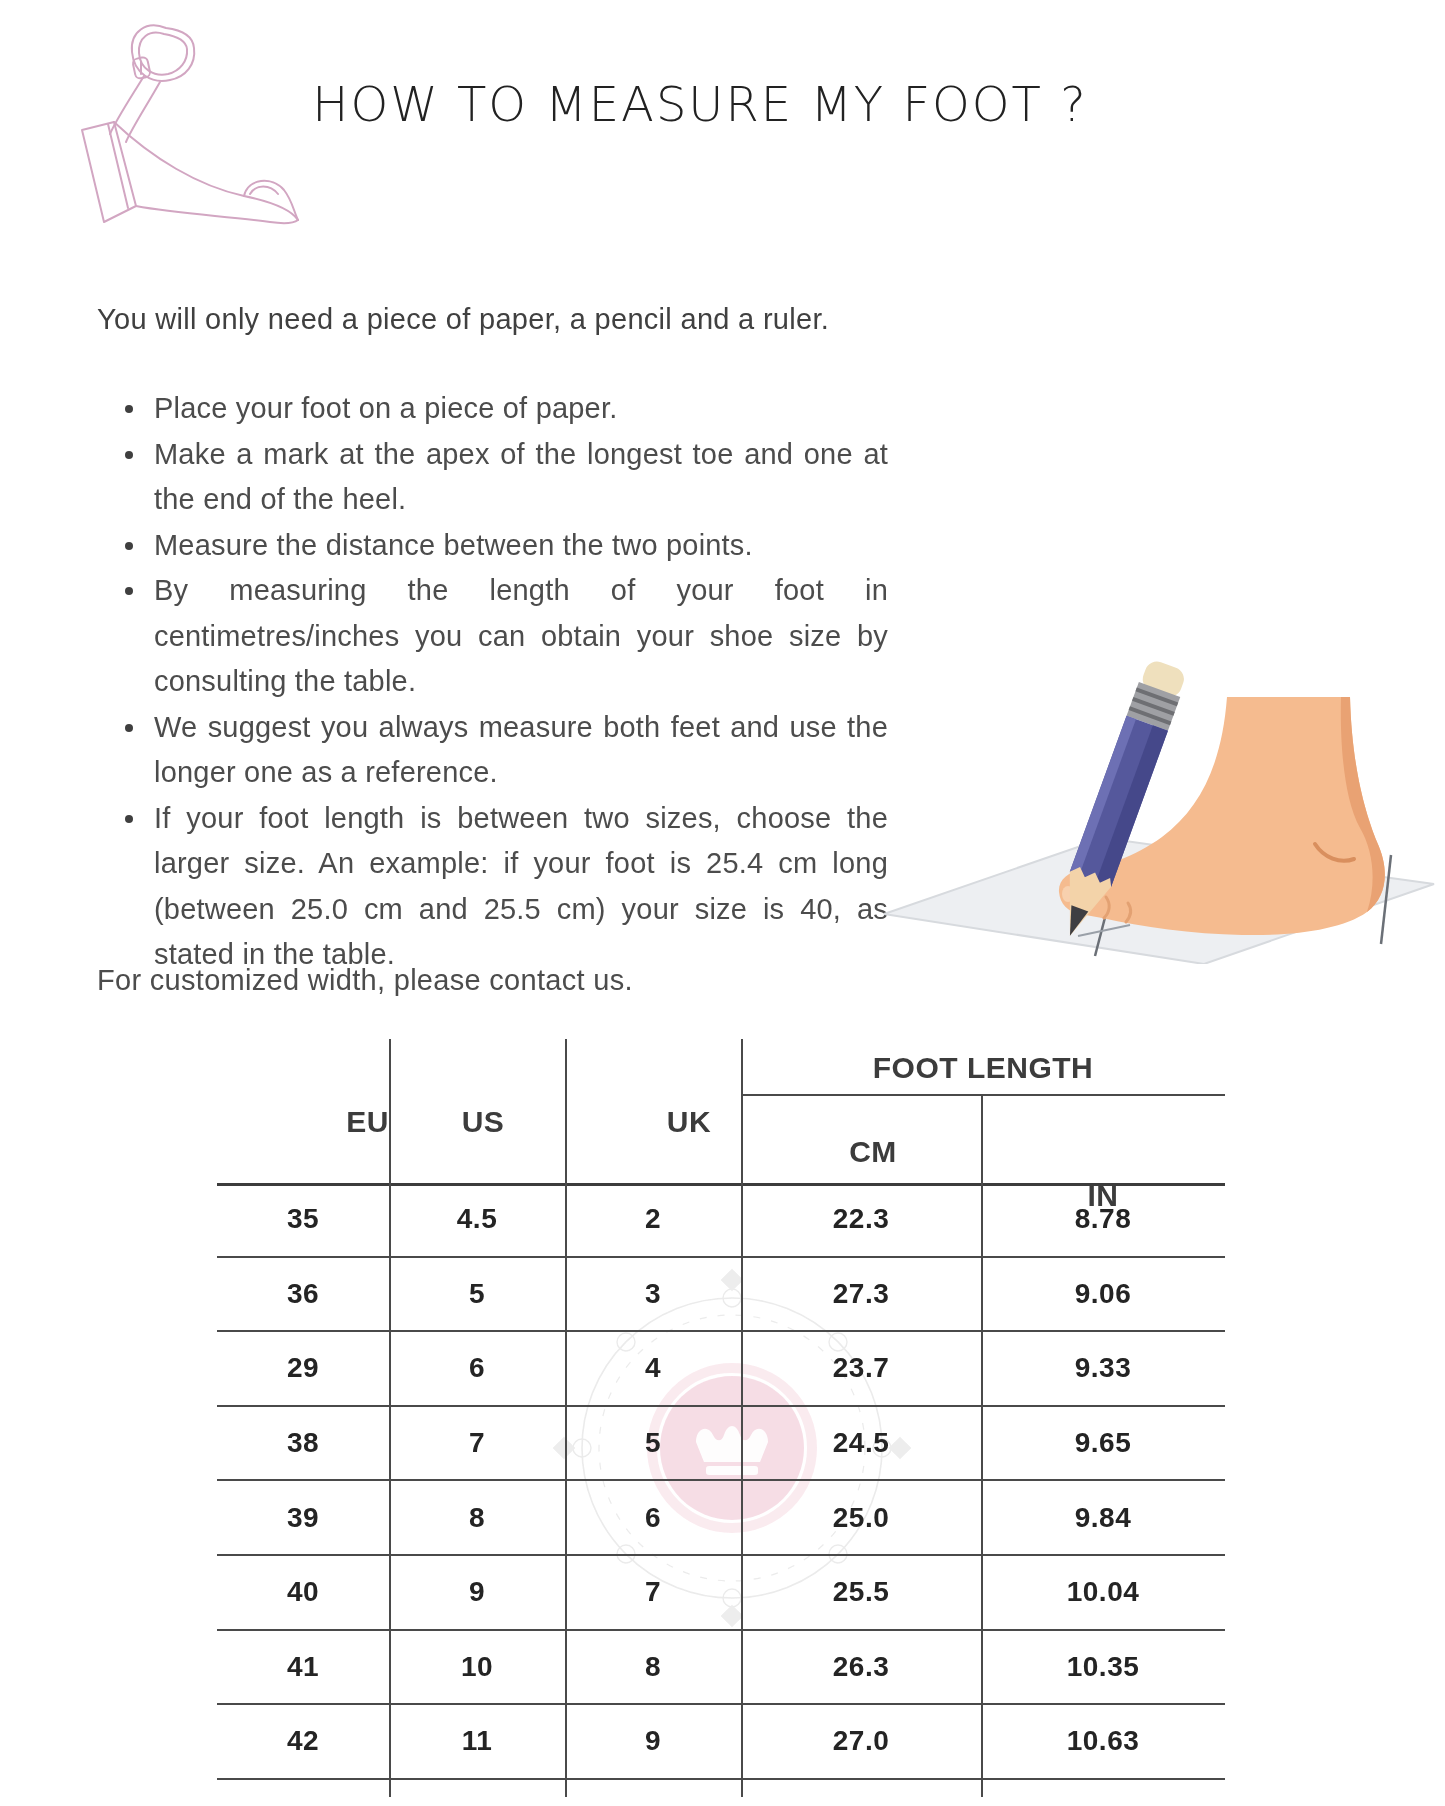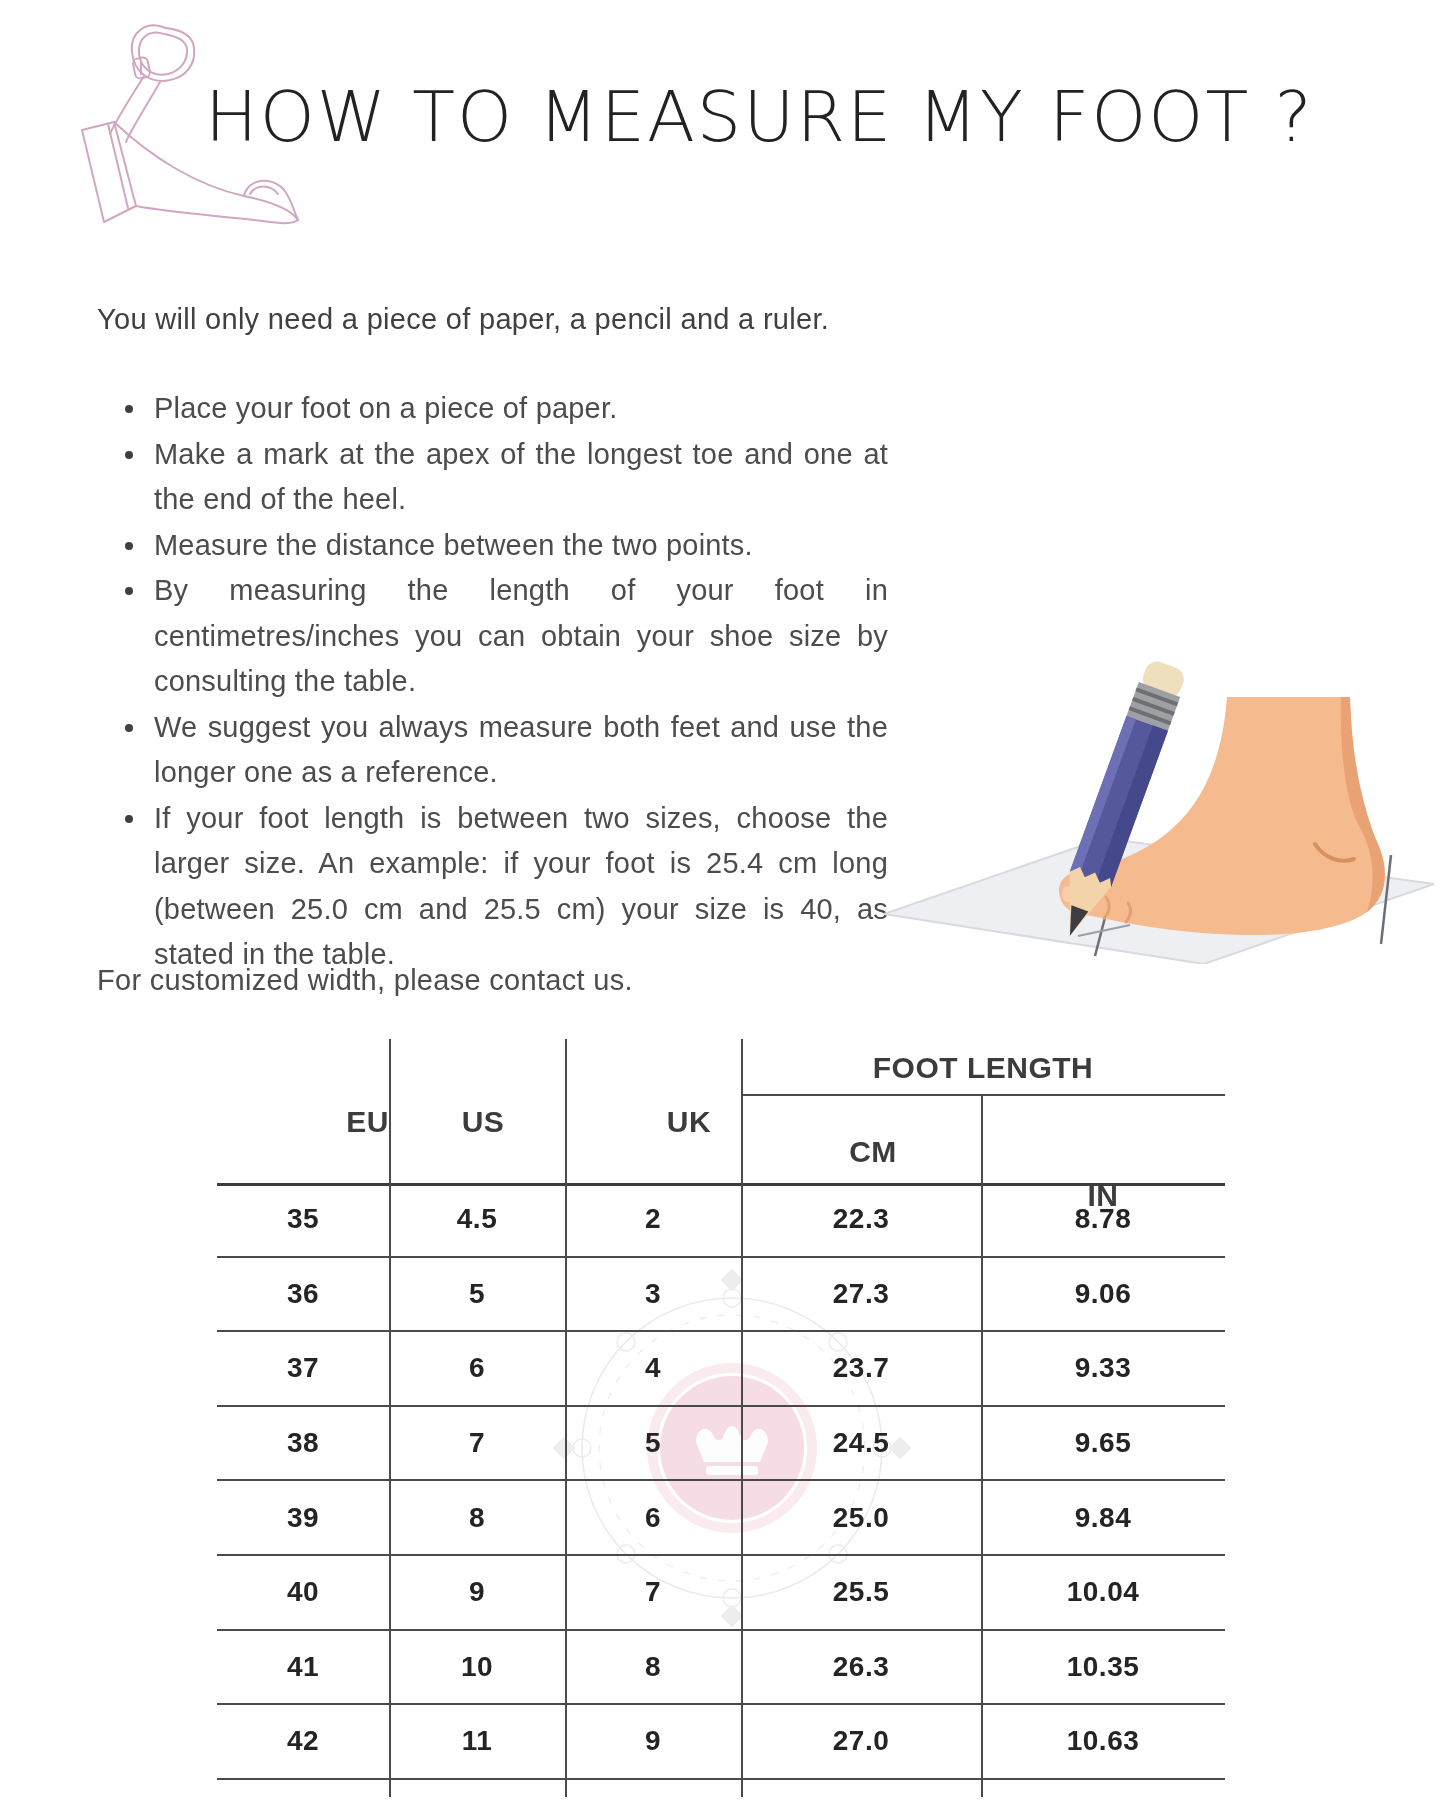--- a/index.html
+++ b/index.html
@@ -1,20 +1,20 @@
 <!DOCTYPE html>
 <html><head>
 <meta charset="utf-8">
 <style>
   html,body{margin:0;padding:0;background:#e9e9e9;}
   #canvas{position:relative;width:1445px;height:1806px;background:#ffffff;overflow:hidden;
           font-family:"Liberation Sans",sans-serif;margin:0 auto;}
   
   .title{position:absolute;left:205px;top:76px;width:990px;text-align:center;white-space:nowrap;
-         font-family:"DejaVu Sans",sans-serif;font-weight:200;font-size:70px;color:#222;
+         font-family:"DejaVu Sans",sans-serif;font-weight:200;font-size:48px;color:#222;
          letter-spacing:2px;}
   
   .intro{position:absolute;left:97px;top:303px;font-size:29px;color:#404040;letter-spacing:.3px;}
   .bullets{position:absolute;left:122px;top:386px;width:766px;}
   .bullet{position:relative;padding-left:32px;font-size:29px;line-height:45.5px;color:#4c4c4c;
           text-align:justify;letter-spacing:.2px;}
   .bullet .dot{position:absolute;left:3px;top:19px;width:8px;height:8px;border-radius:50%;
           background:#3f3f3f;}
   .contact{position:absolute;left:97px;top:964px;font-size:29px;color:#4c4c4c;letter-spacing:.3px;}
   
@@ -177,21 +177,21 @@
 
   <div class="trow">
     <div class="tcell">36</div>
     <div class="tcell">5</div>
     <div class="tcell">3</div>
     <div class="tcell">27.3</div>
     <div class="tcell">9.06</div>
   </div>
 
   <div class="trow">
-    <div class="tcell">37</div>
+    <div class="tcell">29</div>
     <div class="tcell">6</div>
     <div class="tcell">4</div>
     <div class="tcell">23.7</div>
     <div class="tcell">9.33</div>
   </div>
 
   <div class="trow">
     <div class="tcell">38</div>
     <div class="tcell">7</div>
     <div class="tcell">5</div>

